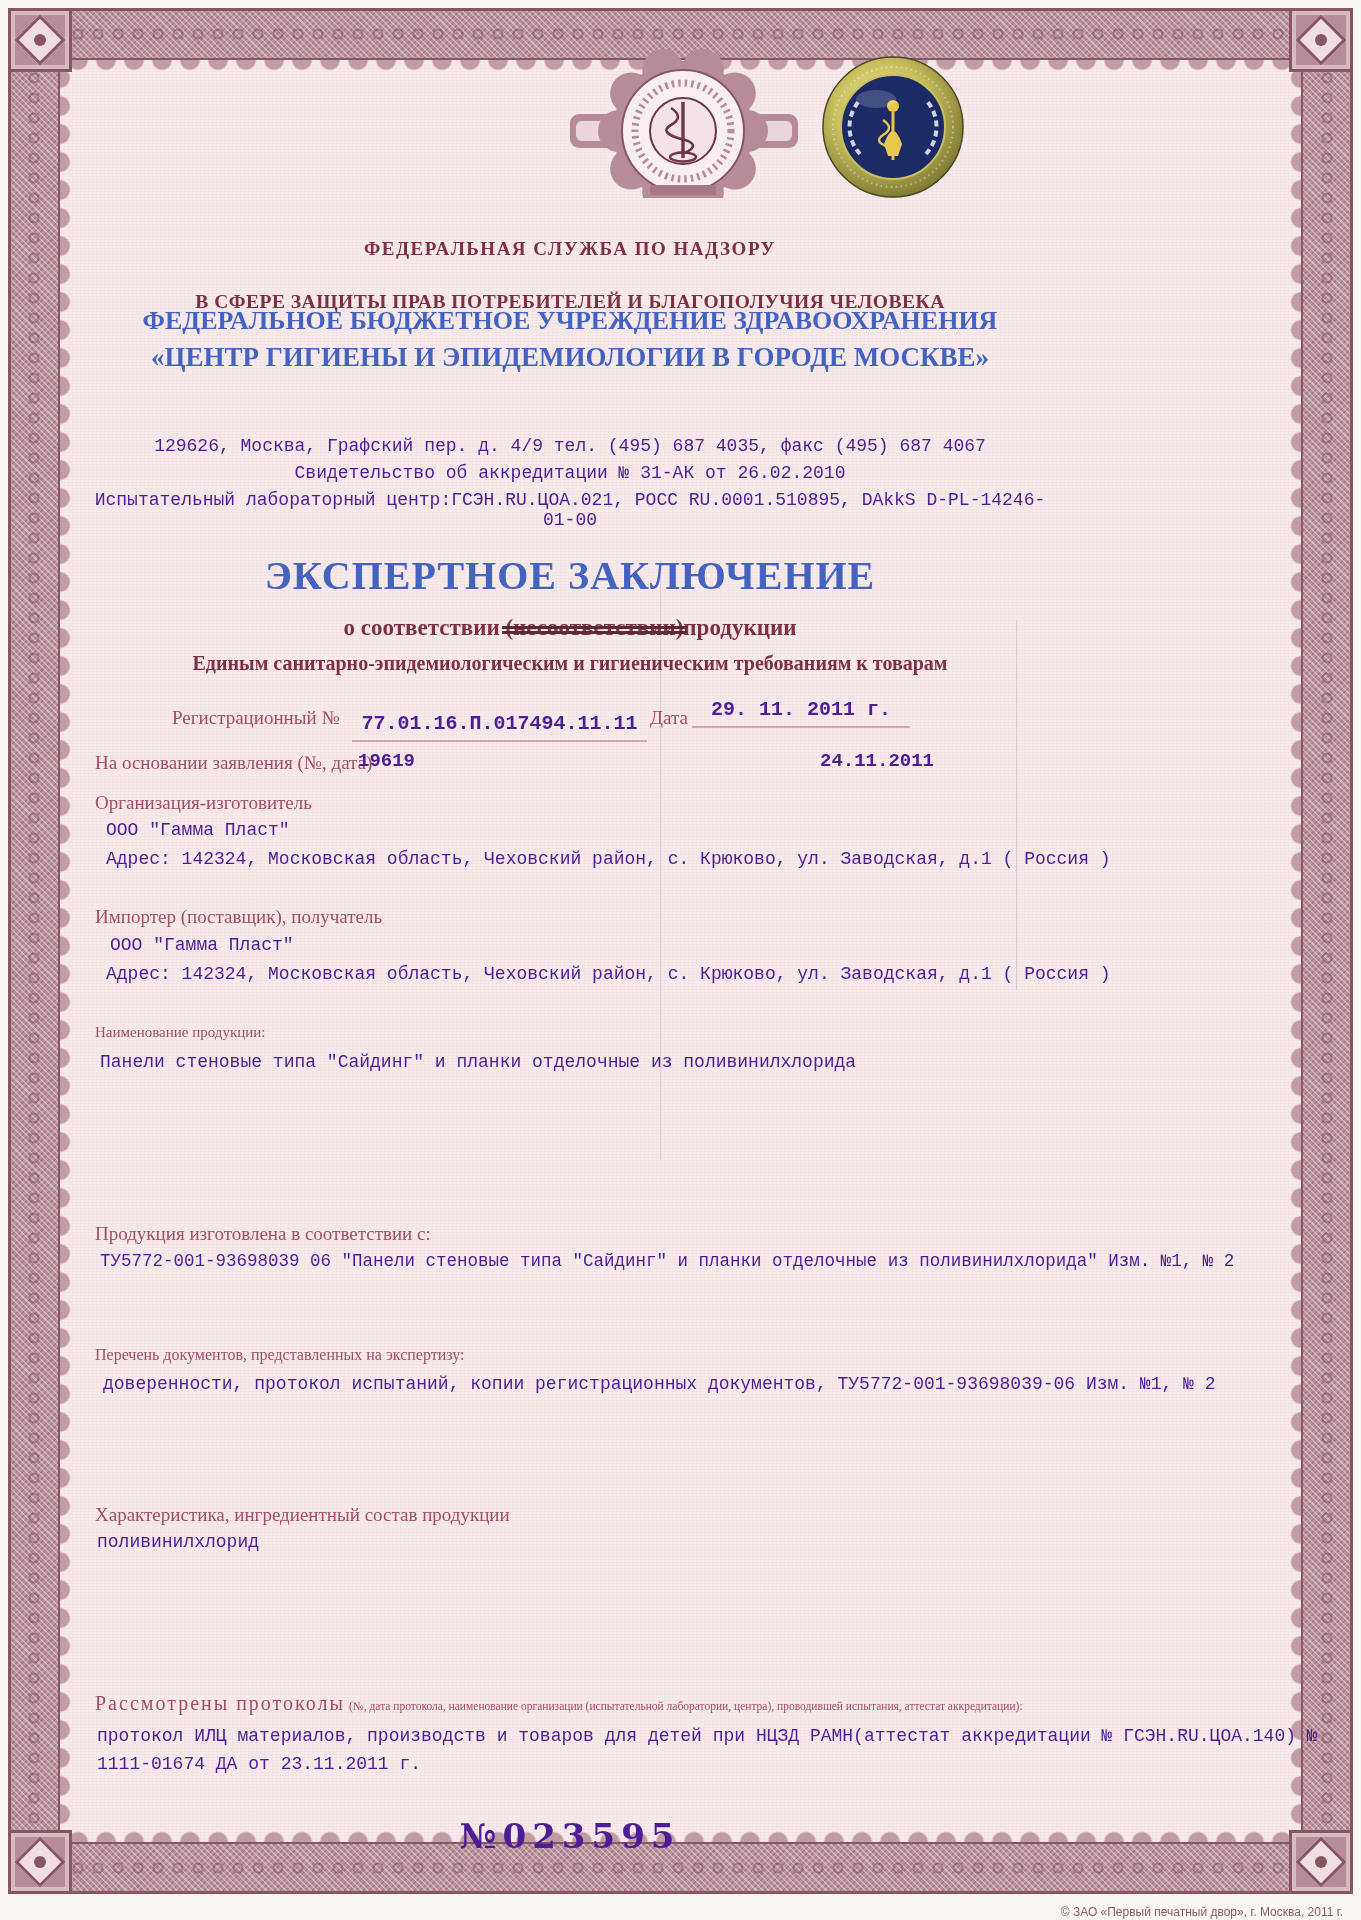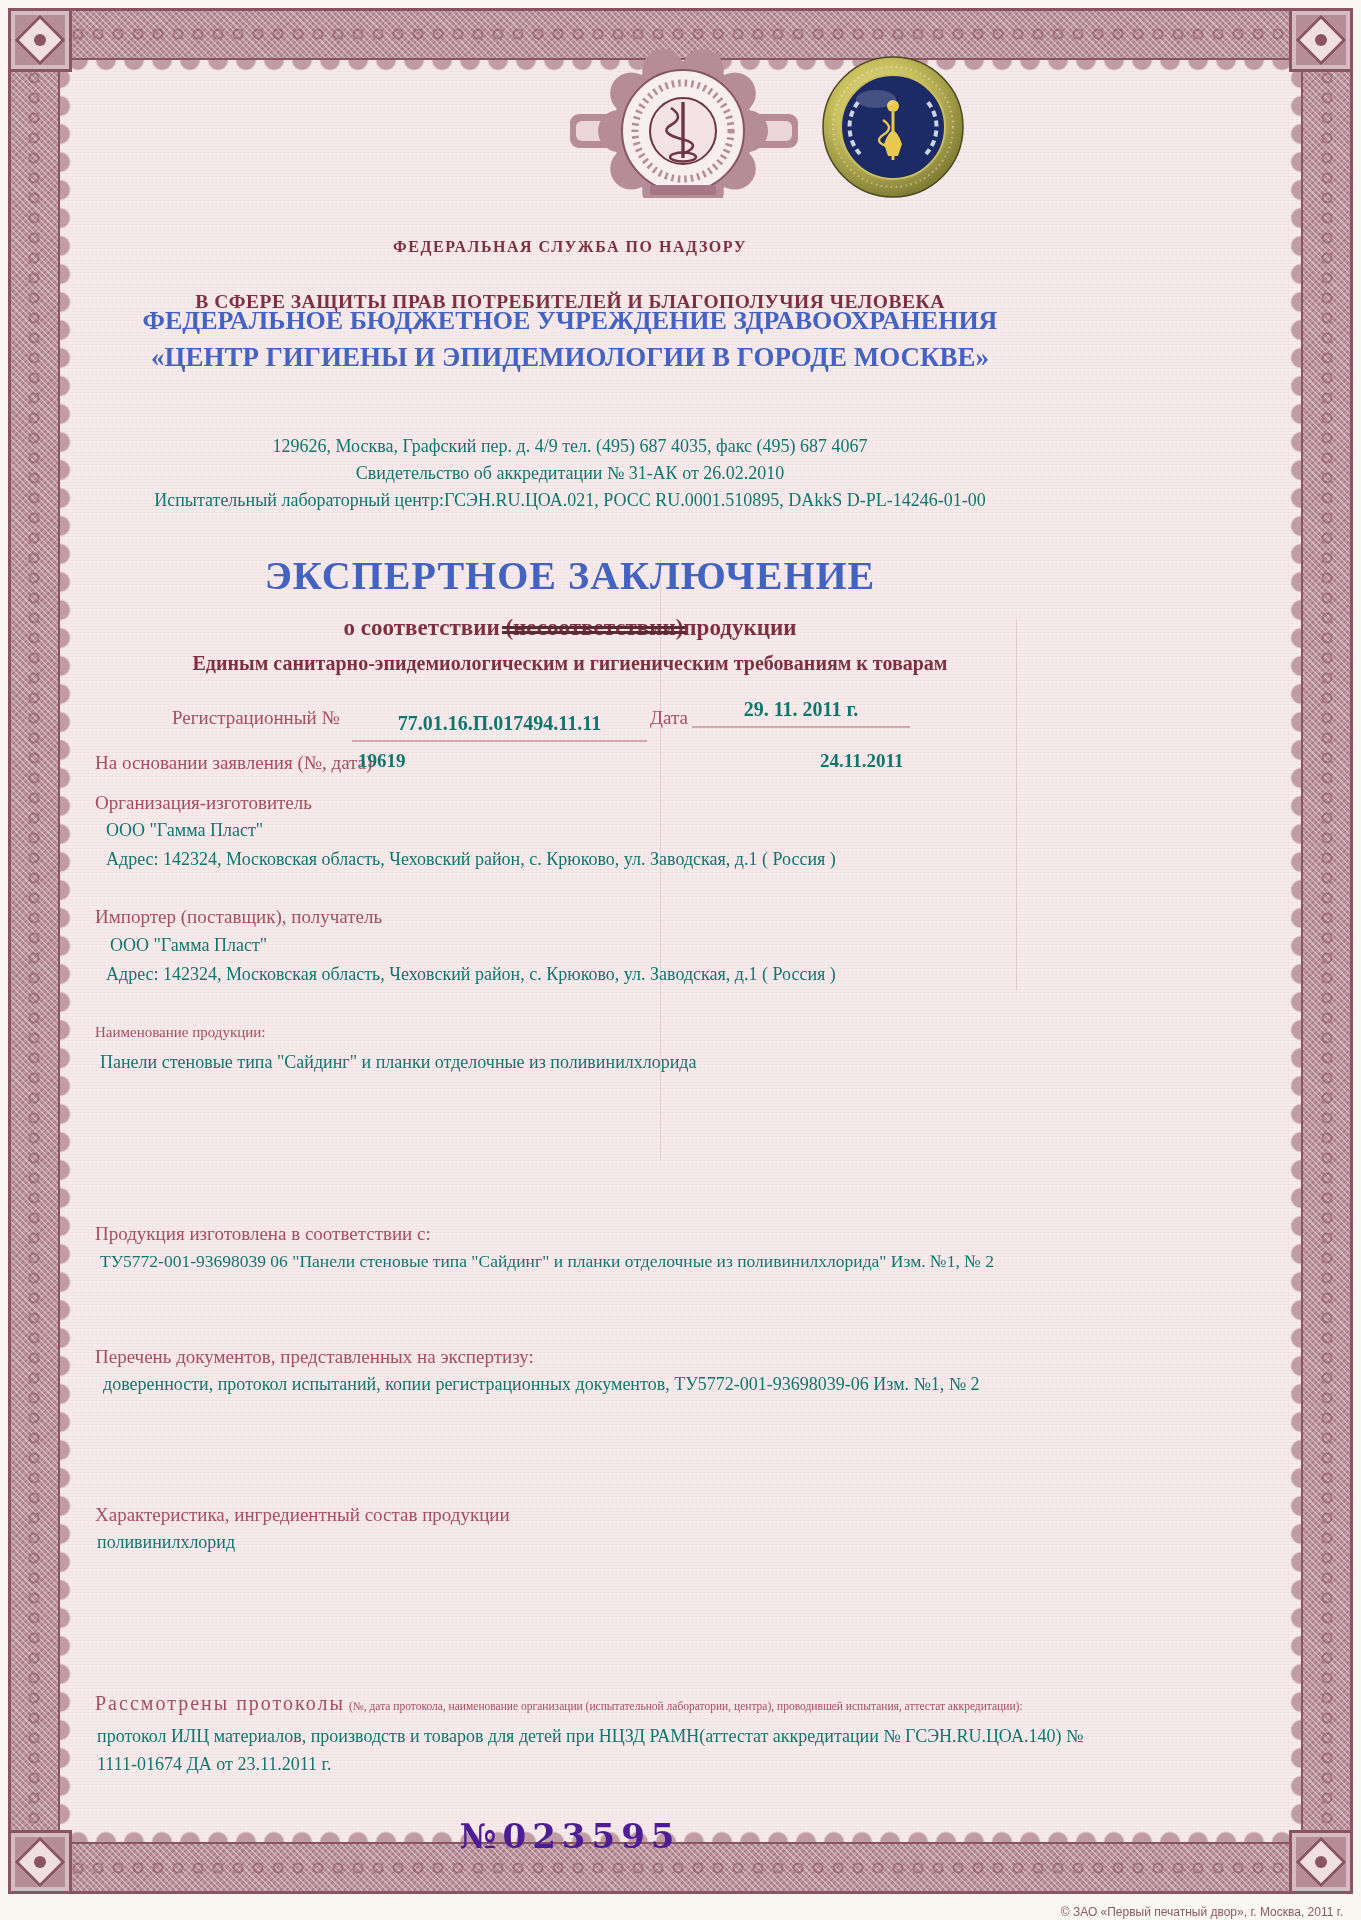--- a/index.html
+++ b/index.html
@@ -58,21 +58,21 @@
   .corner::after{content:"";position:absolute;left:26px;top:26px;width:12px;height:12px;border-radius:50%;background:#8a5563;}
   .corner.tl{left:8px;top:8px;} .corner.tr{right:8px;top:8px;}
   .corner.bl{left:8px;bottom:26px;} .corner.br{right:8px;bottom:26px;}
 
   
   .abs{position:absolute;}
   .center-line{position:absolute;left:80px;width:980px;text-align:center;}
   .rose{color:#a34f60;}
   .blue{color:#4462c0;}
   .maroon{color:#7c3040;}
-  .ink{color:#0f766e;}
+  .ink{color:#4c1d95;font-family:Liberation Mono, monospace;}
   .b{font-weight:bold;}
   .struck{position:relative;}
   .struck::before,.struck::after{content:"";position:absolute;left:-3px;right:-3px;height:3px;background:#5a2a35;}
   .struck::before{top:42%;} .struck::after{top:62%;}
   .rule{border-bottom:2px solid rgba(186,112,126,0.55);padding-bottom:5px;text-align:center;}
   .crease{position:absolute;width:1px;}
   .serial{font-family:"DejaVu Serif","Liberation Serif",serif;letter-spacing:6px;color:#4c1d95;font-weight:bold;font-size:34px;}
   .credit{position:absolute;right:18px;top:1897px;font-size:12px;color:#8a5a64;font-family:"Liberation Sans",sans-serif;margin-top:8px;}
 </style>
 </head>
@@ -134,21 +134,21 @@
   <circle cx="73" cy="73" r="52" fill="#1c2a66" stroke="#c9bf5e" stroke-width="2"></circle>
   <path d="M40 100 A 40 40 0 0 1 40 46" fill="none" stroke="#ccd4e6" stroke-width="4" stroke-dasharray="6 4"></path>
   <path d="M106 100 A 40 40 0 0 0 106 46" fill="none" stroke="#ccd4e6" stroke-width="4" stroke-dasharray="6 4"></path>
   <circle cx="73" cy="52" r="6" fill="#e8c84f"></circle>
   <path d="M64 90 q9 -26 18 0 l-4 12 h-10 z" fill="#e8c84f"></path>
   <rect x="71.5" y="58" width="3" height="48" fill="#e8c84f"></rect>
   <path d="M63 66 q12 8 0 15 q-12 8 12 14" fill="none" stroke="#e8c84f" stroke-width="2.4"></path>
   <ellipse cx="56" cy="45" rx="20" ry="9" fill="rgba(255,255,255,0.18)"></ellipse>
 </svg>
 
-<div class="center-line maroon b" style="top:238px;font-size:16px;letter-spacing:1.5px;">ФЕДЕРАЛЬНАЯ СЛУЖБА ПО НАДЗОРУ</div>
+<div class="center-line maroon b" style="top:238px;font-size:19px;letter-spacing:1.5px;">ФЕДЕРАЛЬНАЯ СЛУЖБА ПО НАДЗОРУ</div>
 <div class="center-line maroon b" style="top:271px;font-size:19.5px;letter-spacing:0.5px;margin-top:20px;">В СФЕРЕ ЗАЩИТЫ ПРАВ ПОТРЕБИТЕЛЕЙ И БЛАГОПОЛУЧИЯ  ЧЕЛОВЕКА</div>
 <div class="center-line blue b" style="top:306px;font-size:26px;">ФЕДЕРАЛЬНОЕ БЮДЖЕТНОЕ УЧРЕЖДЕНИЕ ЗДРАВООХРАНЕНИЯ</div>
 <div class="center-line blue b" style="top:342px;font-size:27px;">«ЦЕНТР ГИГИЕНЫ И ЭПИДЕМИОЛОГИИ В ГОРОДЕ МОСКВЕ»</div>
 
 <div class="center-line ink" style="top:436px;font-size:18px;">129626, Москва, Графский пер. д. 4/9 тел. (495) 687 4035, факс (495) 687 4067</div>
 <div class="center-line ink" style="top:463px;font-size:18px;">Свидетельство об аккредитации № 31-АК от 26.02.2010</div>
 <div class="center-line ink" style="top:490px;font-size:18px;">Испытательный лабораторный центр:ГСЭН.RU.ЦОА.021, РОСС RU.0001.510895, DAkkS D-PL-14246-01-00</div>
 
 <div class="center-line blue b" style="top:552px;font-size:40px;letter-spacing:1px;">ЭКСПЕРТНОЕ ЗАКЛЮЧЕНИЕ</div>
 <div class="center-line maroon b" style="top:615px;font-size:23px;"><span>о соответствии </span><span class="struck">(несоответствии)</span><span>продукции</span></div>
@@ -170,21 +170,21 @@
 <div class="abs rose" style="left:95px;top:906px;font-size:19px;">Импортер (поставщик), получатель</div>
 <div class="abs ink" style="left:110px;top:935px;font-size:18px;">ООО "Гамма Пласт"</div>
 <div class="abs ink" style="left:106px;top:964px;font-size:18px;">Адрес: 142324, Московская область, Чеховский район, с. Крюково, ул. Заводская, д.1 ( Россия )</div>
 
 <div class="abs rose" style="left:95px;top:1024px;font-size:15px;">Наименование продукции:</div>
 <div class="abs ink" style="left:100px;top:1052px;font-size:18px;">Панели стеновые типа "Сайдинг" и планки отделочные из поливинилхлорида</div>
 
 <div class="abs rose" style="left:95px;top:1223px;font-size:19px;">Продукция изготовлена в соответствии с:</div>
 <div class="abs ink" style="left:100px;top:1251px;font-size:17.5px;">ТУ5772-001-93698039 06 "Панели стеновые типа "Сайдинг" и планки отделочные из поливинилхлорида" Изм. №1, № 2</div>
 
-<div class="abs rose" style="left:95px;top:1346px;font-size:19px;">Перечень документов, представленных на экспертизу:</div>
+<div class="abs rose" style="left:95px;top:1346px;font-size:16px;">Перечень документов, представленных на экспертизу:</div>
 <div class="abs ink" style="left:103px;top:1374px;font-size:18px;">доверенности, протокол испытаний, копии регистрационных документов, ТУ5772-001-93698039-06 Изм. №1, № 2</div>
 
 <div class="abs rose" style="left:95px;top:1504px;font-size:19px;">Характеристика, ингредиентный состав продукции</div>
 <div class="abs ink" style="left:97px;top:1532px;font-size:18px;">поливинилхлорид</div>
 
 <div class="abs" style="left:95px;top:1692px;width:960px;">
   <span class="rose" style="font-size:20px;letter-spacing:2px;">Рассмотрены протоколы</span>
   <span class="rose" style="font-size:11.5px;">(№, дата протокола, наименование организации (испытательной лаборатории, центра), проводившей испытания, аттестат аккредитации):</span>
 </div>
 <div class="abs ink" style="left:97px;top:1726px;font-size:18px;">протокол ИЛЦ материалов, производств и товаров для детей при НЦЗД РАМН(аттестат аккредитации № ГСЭН.RU.ЦОА.140) №</div>

